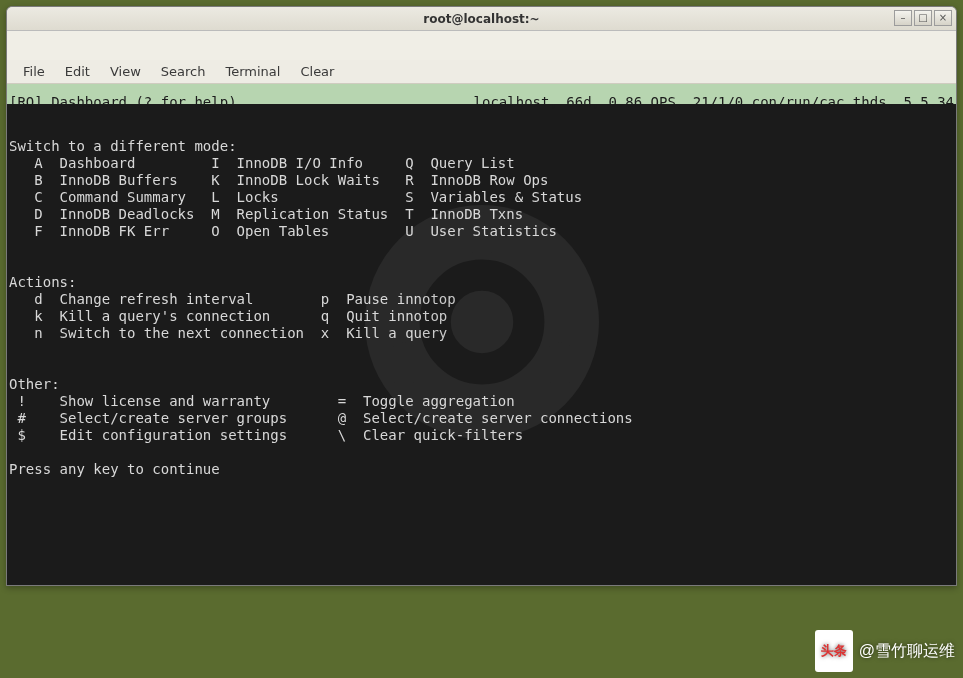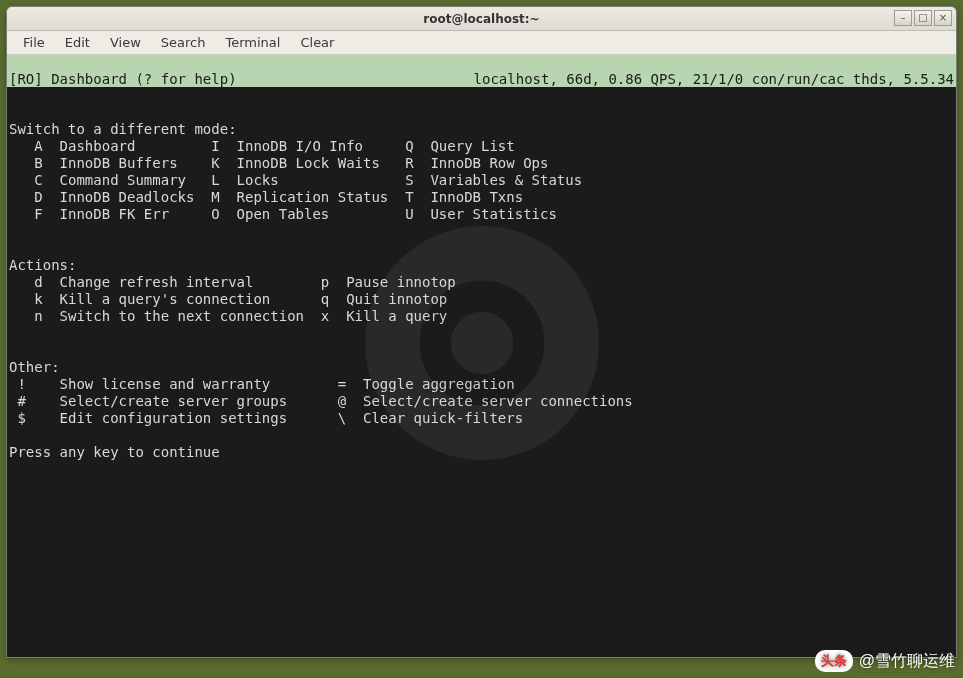--- a/index.html
+++ b/index.html
@@ -9,21 +9,21 @@
     width: 963px;
     height: 678px;
     overflow: hidden;
     position: relative;
   }
   .window {
     position: absolute;
     left: 6px;
     top: 6px;
     width: 951px;
-    height: 652px;
+    height: 580px;
     background: #f0eee6;
     border: 1px solid #7a7a7a;
     border-radius: 6px 6px 0 0;
     display: flex;
     flex-direction: column;
     box-shadow: 0 2px 6px rgba(0,0,0,0.3);
   }
   .titlebar {
     height: 24px;
     background: linear-gradient(to bottom, #eceae2, #dedbd0);
@@ -57,41 +57,42 @@
   }
   .menubar {
     height: 24px;
     background: #eeece4;
     border-bottom: 1px solid #cfccc0;
     display: flex;
     align-items: center;
     padding: 0 6px;
     font-size: 13px;
     color: #3a3a3a;
+    margin-top: 29px;
   }
   .menu-item {
     padding: 2px 10px;
     cursor: pointer;
   }
   .terminal {
     flex: 1;
     background: #1b1b1b;
     font-family: "DejaVu Sans Mono","Liberation Mono","Courier New",monospace;
     font-size: 14px;
     line-height: 17px;
     color: #d8d8d8;
     overflow: hidden;
     position: relative;
   }
   .status-line {
     background: #b7d5b0;
     color: #1b1b1b;
     display: flex;
     justify-content: space-between;
-    padding: 16px 2px;
+    padding: 10px 2px;
     height: 17px;
     white-space: pre;
   }
   .term-body {
     padding: 0 2px;
     white-space: pre;
     color: #d8d8d8;
   }
   .sect-title { color: #d8d8d8; }
   .kv-row { white-space: pre; }
@@ -116,22 +117,22 @@
     color: #fff;
     font-size: 16px;
     font-family: "PingFang SC","Microsoft YaHei",sans-serif;
     text-shadow: 0 0 4px rgba(0,0,0,0.6);
   }
   .attr-badge {
     background: #fff;
     color: #d33;
     font-weight: bold;
     font-size: 13px;
-    padding: 2px 6px;
-    border-radius: 10px;
+    padding: 12px 6px;
+    border-radius: 3px;
   }
 </style>
 </head>
 <body>
 
 <div class="window">
 
   <div class="titlebar">
     <span class="titlebar-title">root@localhost:~</span>
     <div class="win-controls">

